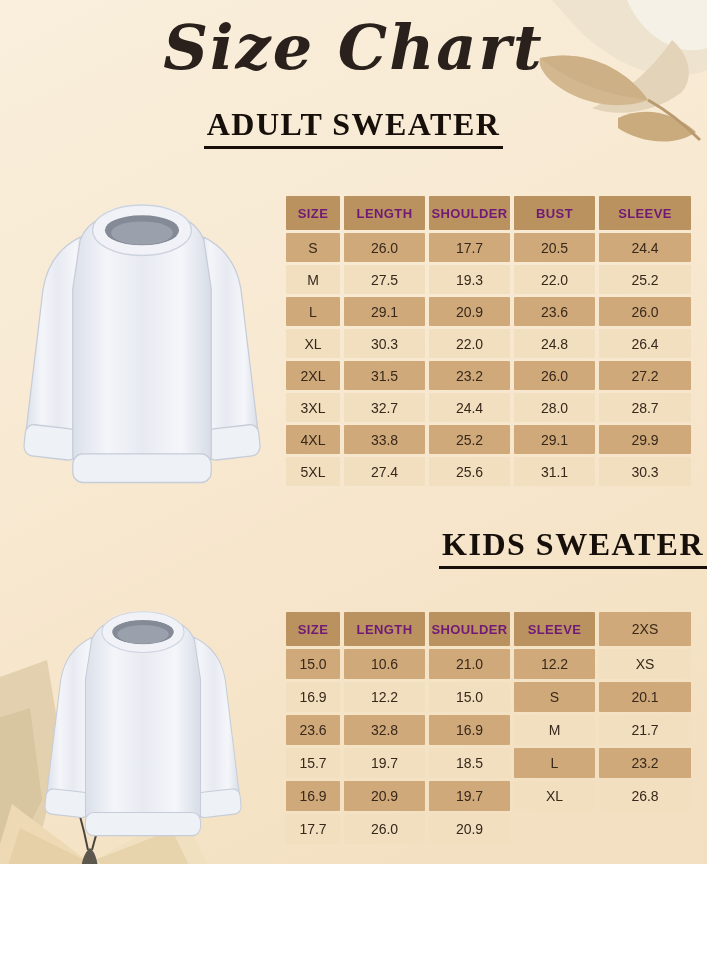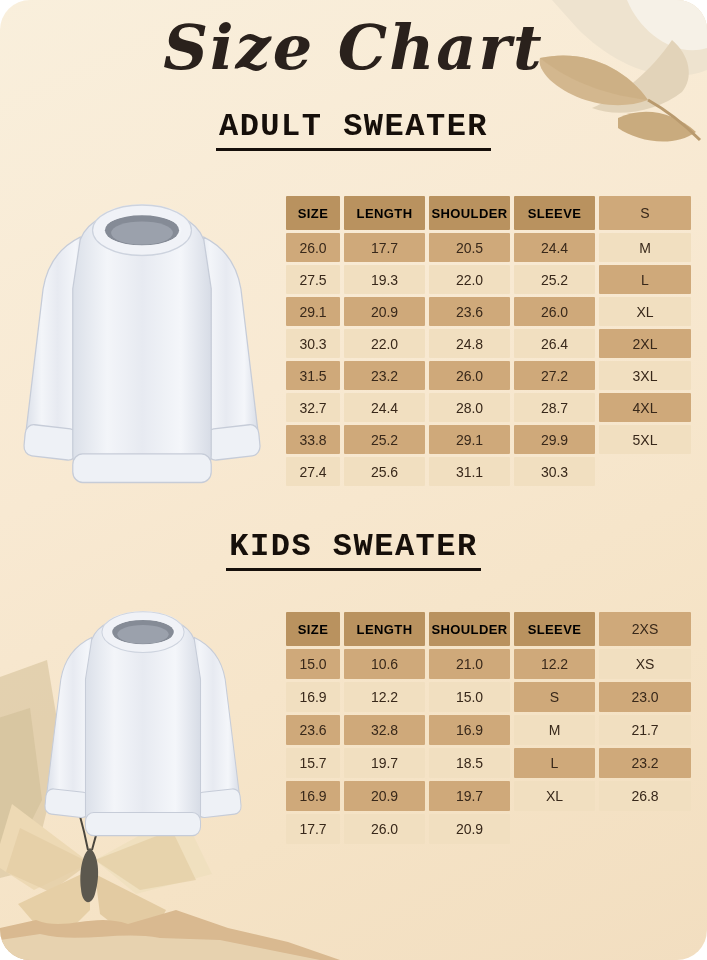--- a/index.html
+++ b/index.html
@@ -1,63 +1,62 @@
 <!DOCTYPE html>
 <html style="--page-bg: #f8e9d2; --header-bg: #b9925f; --row-dark: #cfa97a; --row-light: #f1dfc0; --cell-text: #38281a; --heading-text: #160f0a; --title-text: #2a211c; --deco-tan: #d3b78e; --sweater-fill: #eceff4;"><head>
 <meta charset="utf-8">
 <style>
   html,body{margin:0;padding:0;}
   .canvas{
     position:relative;
-    width:707px;height:960px;
+    width:707px;height:864px;
     overflow:hidden;
     background:linear-gradient(155deg,#f9efdc 0%,#f8e9d2 40%,#f5e3c6 75%,#f2dec0 100%);
     font-family:"Liberation Sans",sans-serif;
-    border-radius:30px;
   }
   .deco{position:absolute;pointer-events:none;}
 
   .title{
     position:absolute;top:14px;left:0;right:0;
     text-align:center;
     font-family:"DejaVu Serif",serif;
     font-style:italic;font-weight:700;
     font-size:62px;line-height:1.1;
     color:#2a211c;letter-spacing:2px;
   }
   .sec-head{
     position:absolute;left:0;right:0;text-align:center;
     font-family:"Liberation Serif",serif;
     font-weight:700;font-size:32px;letter-spacing:1.5px;
     color:#160f0a;
   }
-  .sec-head span{display:inline-block;border-bottom:3px solid #160f0a;padding:0 3px 3px;font-family:Liberation Mono, monospace;}
+  .sec-head span{display:inline-block;border-bottom:3px solid #160f0a;padding:0 3px 3px;}
   .sec-head.adult{top:106px;}
-  .sec-head.kids{top:526px;}
+  .sec-head.kids{top:526px;text-align:right;}
 
   .sweater-img{position:absolute;}
   .sweater-img.adult{left:6px;top:188px;width:272px;height:300px;}
   .sweater-img.kids{left:30px;top:598px;width:226px;height:242px;}
   .sweater-img svg{width:100%;height:100%;}
 
   .size-table{
     position:absolute;display:grid;
     grid-template-columns:54px 81px 81px 81px 92px;
     column-gap:4px;row-gap:3px;
     grid-template-rows:34px;
   }
   .size-table.adult{left:286px;top:196px;grid-auto-rows:29px;}
   .size-table.kids{left:286px;top:612px;grid-auto-rows:30px;}
   .cell{
     display:flex;align-items:center;justify-content:center;
     font-size:14px;color:#38281a;border-radius:1px;
   }
   .cell.head{
     background:var(--header-bg,#b9925f);
-    color:#000000;font-weight:700;font-size:13px;letter-spacing:.4px;
+    color:#701a75;font-weight:700;font-size:13px;letter-spacing:.4px;
   }
   .cell.dark{background:var(--row-dark,#cfa97a);}
   .cell.light{background:var(--row-light,#f1dfc0);}
 </style>
 </head>
 <body>
 
 <div class="canvas">
 
   <svg width="0" height="0" style="position:absolute" aria-hidden="true">
@@ -134,20 +133,21 @@
   <div class="sweater-img kids">
     <svg viewBox="0 0 220 220" preserveAspectRatio="none">
         <use href="#sweater"></use>
       </svg>
   </div>
 
   <div class="size-table adult">
       <div class="cell head">SIZE</div>
       <div class="cell head">LENGTH</div>
       <div class="cell head">SHOULDER</div>
+      <div class="cell head">BUST</div>
       <div class="cell head">SLEEVE</div>
       <div class="cell dark">S</div>
       <div class="cell dark">26.0</div>
       <div class="cell dark">17.7</div>
       <div class="cell dark">20.5</div>
       <div class="cell dark">24.4</div>
       <div class="cell light">M</div>
       <div class="cell light">27.5</div>
       <div class="cell light">19.3</div>
       <div class="cell light">22.0</div>
@@ -191,21 +191,21 @@
       <div class="cell dark">2XS</div>
       <div class="cell dark">15.0</div>
       <div class="cell dark">10.6</div>
       <div class="cell dark">21.0</div>
       <div class="cell dark">12.2</div>
       <div class="cell light">XS</div>
       <div class="cell light">16.9</div>
       <div class="cell light">12.2</div>
       <div class="cell light">15.0</div>
       <div class="cell dark">S</div>
-      <div class="cell dark">23.0</div>
+      <div class="cell dark">20.1</div>
       <div class="cell dark">23.6</div>
       <div class="cell dark">32.8</div>
       <div class="cell dark">16.9</div>
       <div class="cell light">M</div>
       <div class="cell light">21.7</div>
       <div class="cell light">15.7</div>
       <div class="cell light">19.7</div>
       <div class="cell light">18.5</div>
       <div class="cell dark">L</div>
       <div class="cell dark">23.2</div>

